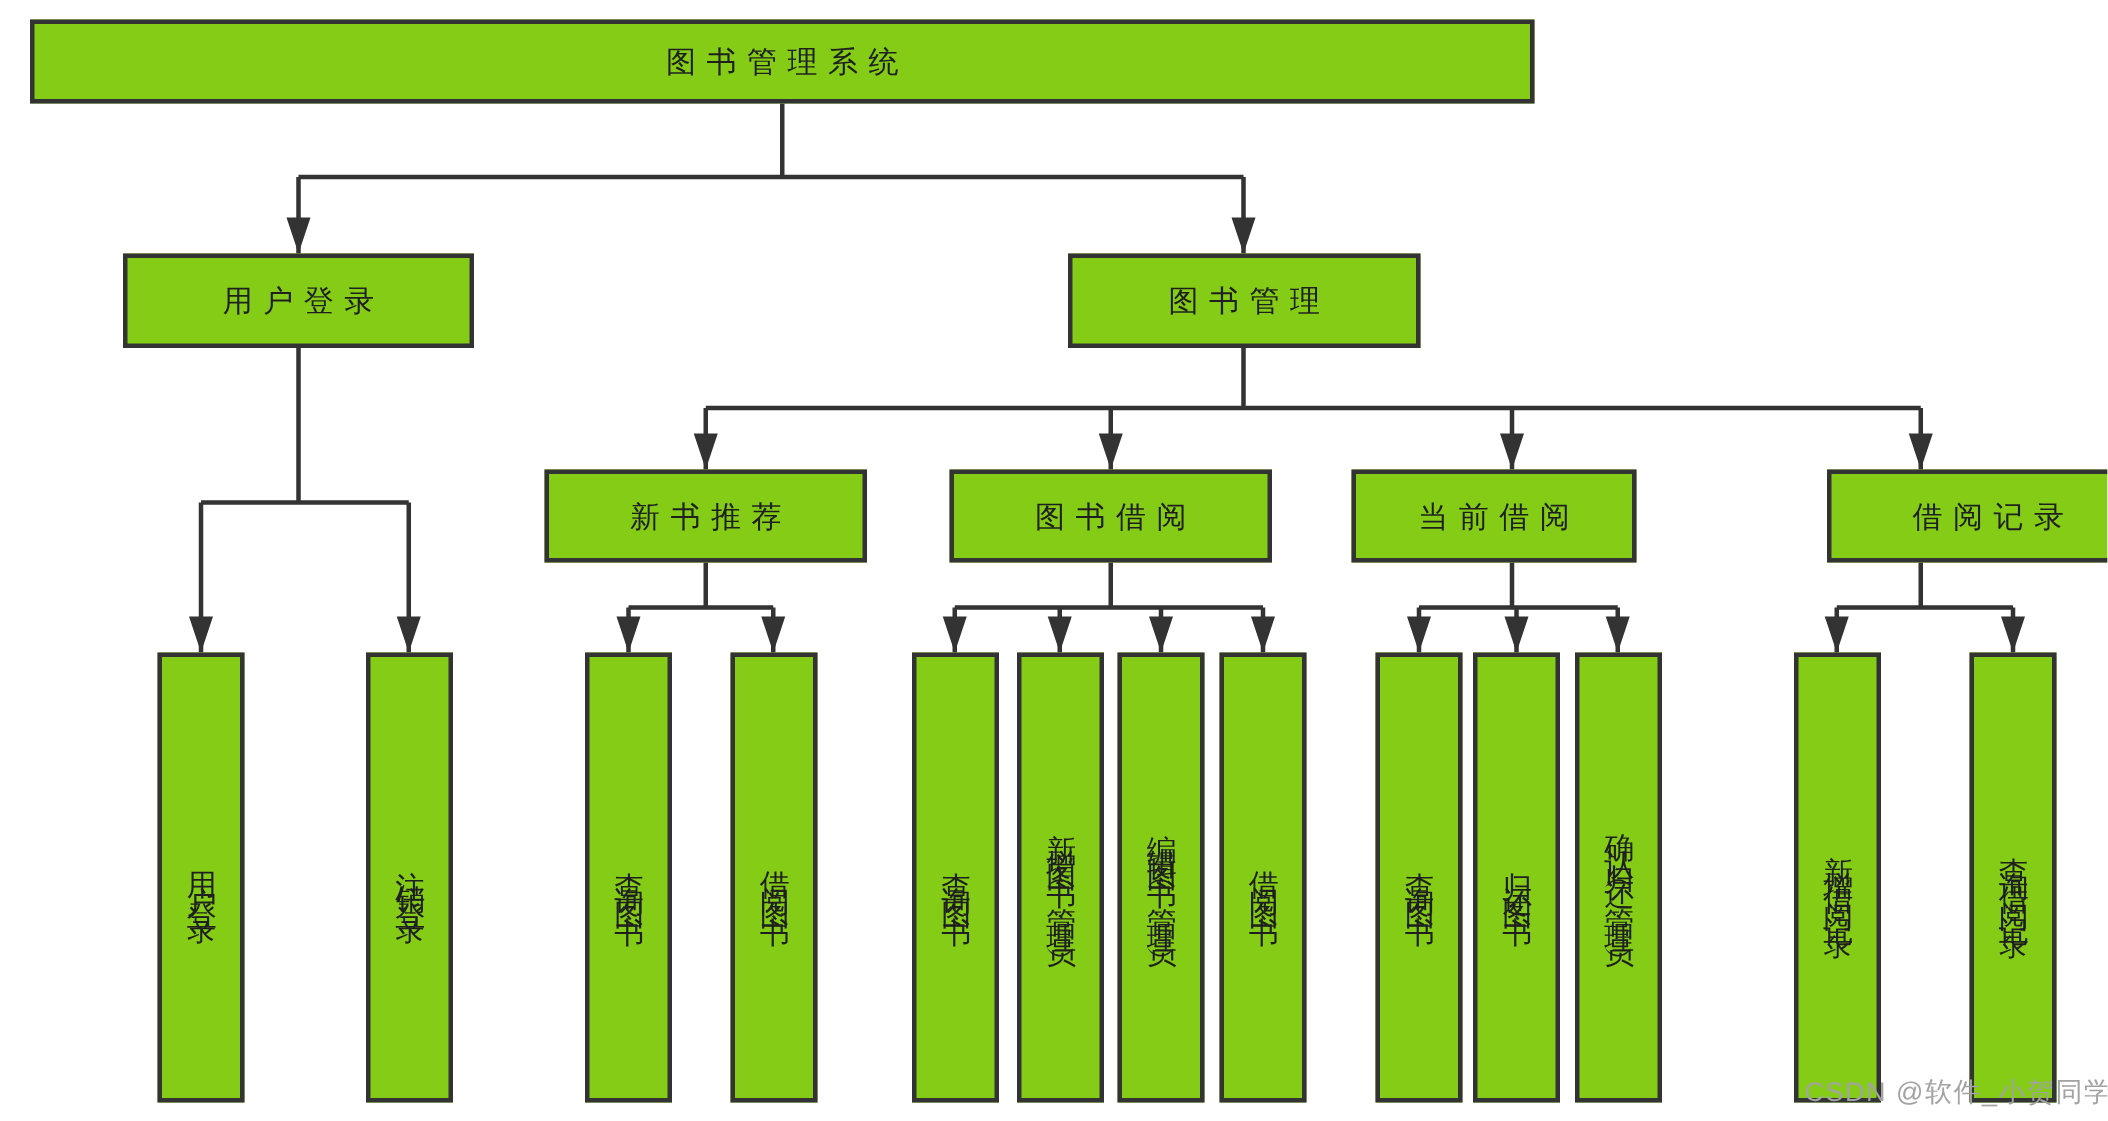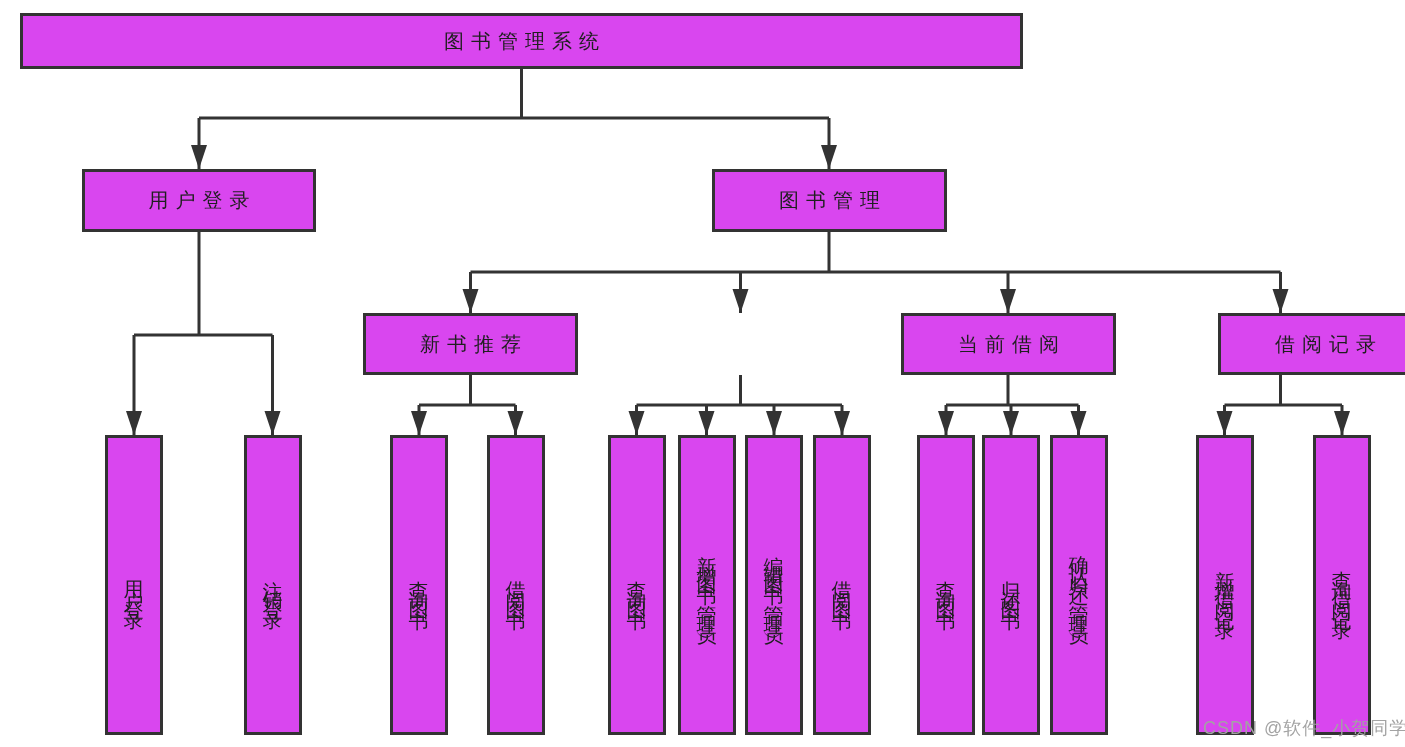--- a/index.html
+++ b/index.html
@@ -9,38 +9,38 @@
     height: 747px;
     background: #ffffff;
     font-family: "Liberation Sans", sans-serif;
     overflow: hidden;
   }
   svg.wires { position: absolute; left: 0; top: 0; }
   .box {
     position: absolute;
     box-sizing: border-box;
     border: 3px solid #333333;
-    background: #d946ef;
+    background: #84cc16;
     display: flex;
     align-items: center;
     justify-content: center;
     color: #1f1f1f;
   }
   .hbox {
     font-size: 20px;
     letter-spacing: 7px;
     text-indent: 7px;
     white-space: nowrap;
   }
   .root  { left: 20px;  top: 13px;  width: 1003px; height: 56px; }
   .n-user{ left: 82px;  top: 169px; width: 234px;  height: 63px; }
   .n-mgmt{ left: 712px; top: 169px; width: 235px;  height: 63px; }
   .g0 { left: 363px;  top: 313px; width: 215px; height: 62px; }
   .g1 { left: 633px;  top: 313px; width: 215px; height: 62px; }
-  .g2 { left: 901px;  top: 313px; width: 215px; height: 62px; text-align: center; }
+  .g2 { left: 901px;  top: 313px; width: 190px; height: 62px; text-align: center; }
   .g3 { left: 1218px; top: 313px; width: 215px; height: 62px; }
   .leaf { top: 435px; width: 58px; height: 300px; }
   .leaf span {
     writing-mode: vertical-rl;
     text-orientation: mixed;
     font-size: 20px;
     line-height: 1.1;
     letter-spacing: 10px;
     color: #1f1f1f;
     white-space: nowrap;
@@ -88,20 +88,21 @@
                M1224.5,435 l-8,-24 h16 z M1342,435 l-8,-24 h16 z"></path>
     </g>
   </svg>
 
   <div class="box root hbox">图书管理系统</div>
 
   <div class="box n-user hbox">用户登录</div>
   <div class="box n-mgmt hbox">图书管理</div>
 
   <div class="box g0 hbox">新书推荐</div>
+  <div class="box g1 hbox">图书借阅</div>
   <div class="box g2 hbox">当前借阅</div>
   <div class="box g3 hbox">借阅记录</div>
 
   <div class="box leaf l-c1a">
     <span>用户登录</span>
   </div>
   <div class="box leaf l-c1b">
     <span>注销登录</span>
   </div>
 

